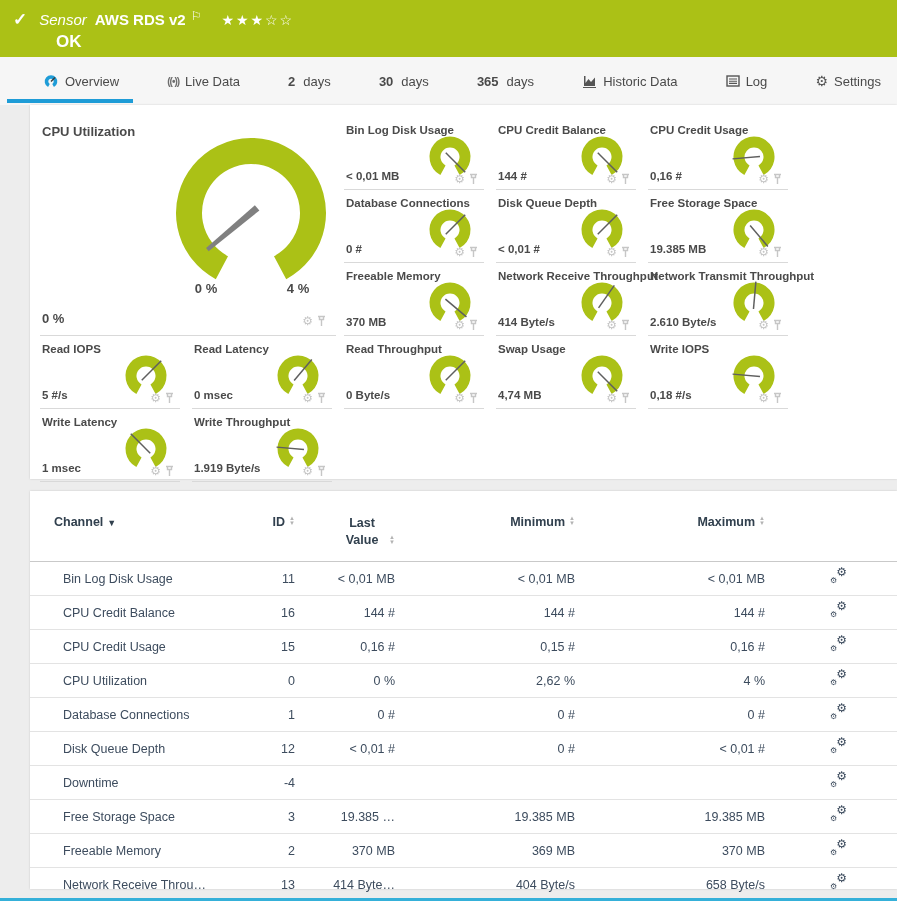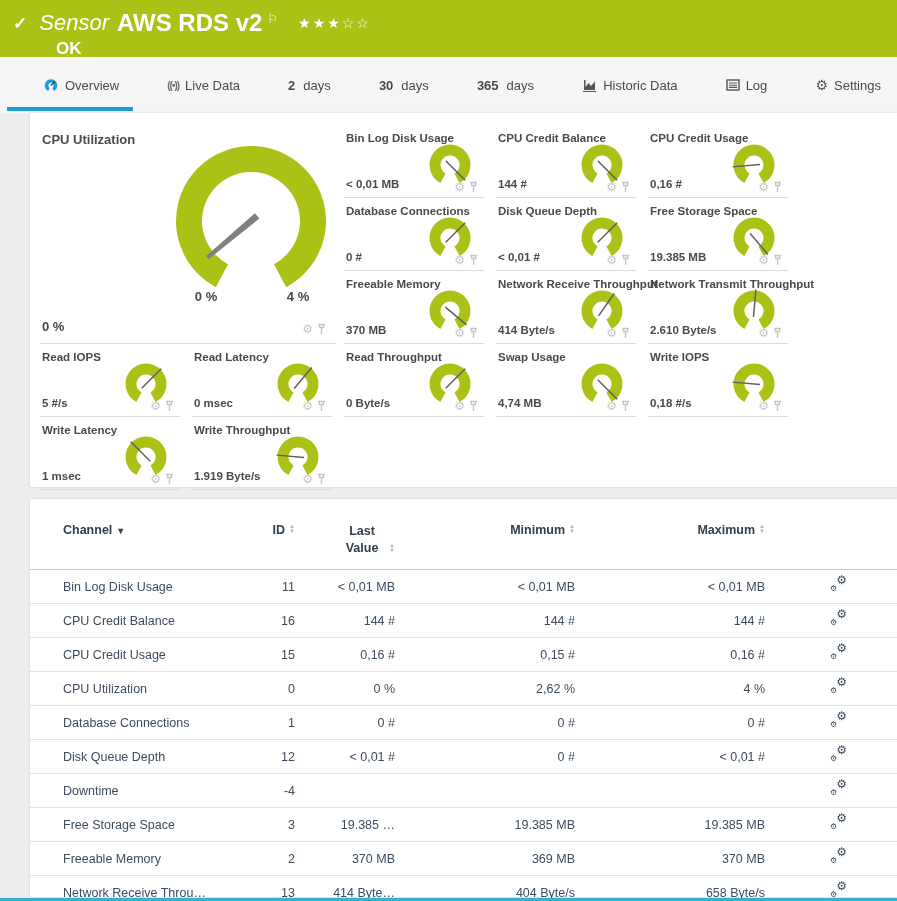--- a/index.html
+++ b/index.html
@@ -3,28 +3,28 @@
 <meta charset="utf-8">
 <style>
   html,body{margin:0;padding:0;}
   body{font-family:"Liberation Sans",sans-serif;background:#ededed;}
   .page{position:relative;width:897px;height:901px;overflow:hidden;background:#ededed;}
 
   
   .topbar{height:57px;background:#abc116;color:#fff;}
   .tb-row1{display:flex;align-items:center;padding:9px 0 0 13px;}
   .check-ic{font-size:17px;font-weight:bold;}
-  .kind{font-style:italic;font-size:22px;margin-left:12px;}
-  .sensor-title{font-weight:bold;font-size:24px;margin-left:8px;}
+  .kind{font-style:italic;font-size:15px;margin-left:12px;}
+  .sensor-title{font-weight:bold;font-size:15px;margin-left:8px;}
   .flag-ic{font-size:12px;margin-left:5px;margin-top:-8px;}
   .stars{font-size:14px;margin-left:20px;letter-spacing:2px;}
   .tb-row2{padding-left:56px;font-size:17px;font-weight:bold;margin-top:2px;}
 
   
-  .tabstrip{height:56px;background:#f6f6f6;display:flex;align-items:center;
+  .tabstrip{height:48px;background:#f6f6f6;display:flex;align-items:center;
             justify-content:space-between;padding:0 16px 0 43px;}
   .tab{display:flex;align-items:center;gap:6px;font-size:13px;color:#4a4a4a;
        height:100%;position:relative;cursor:pointer;white-space:nowrap;}
   .tab .num{font-weight:bold;margin-right:2px;}
   .tab.active::after{content:"";position:absolute;left:-36px;right:-14px;bottom:2px;
        height:4px;background:#1e9cd7;}
   .live-ic{font-size:10px;color:#6d6d6d;letter-spacing:-1px;font-weight:bold;}
   .gear-tab{font-size:14px;color:#555;}
 
   
@@ -52,21 +52,21 @@
   .big-svg .arc{stroke-width:26px;}
   .big-svg text{font-size:13px;font-weight:bold;fill:#4a4a4a;}
   .big-needle{fill:#808080;}
   .bigcell .gicons{bottom:8px;right:10px;}
 
   
   .table-panel{margin-top:12px;width:867px;height:398px;padding-top:16px;box-sizing:border-box;}
   table{width:100%;border-collapse:collapse;table-layout:fixed;color:#3d4c5e;}
   th{font-size:12.5px;font-weight:bold;color:#31404e;vertical-align:top;
      padding:8px 0 12px 0;text-align:right;}
-  th.ch{text-align:left;padding-left:33px;}
+  th.ch{text-align:left;padding-left:24px;}
   td{font-size:12.5px;height:33px;padding:0;border-top:1px solid #e3e3e3;text-align:right;}
   td.ch{text-align:left;padding-left:33px;}
   thead th{border-bottom:1px solid #c9c9c9;}
   .sort{display:inline-flex;flex-direction:column;margin-left:4px;vertical-align:top;margin-top:1px;}
   .sort i{font-style:normal;font-size:6px;line-height:5px;color:#b3b3b3;}
   .caret{font-size:9px;margin-left:4px;color:#31404e;}
   .hdr-wrap{display:inline-block;max-width:46px;text-align:center;line-height:17px;}
   .lv-flex{display:inline-flex;align-items:flex-end;}
   .lv-flex .sort{margin-bottom:4px;}
   .gearset{position:relative;display:inline-block;width:17px;height:16px;color:#3d4c5e;cursor:pointer;}

